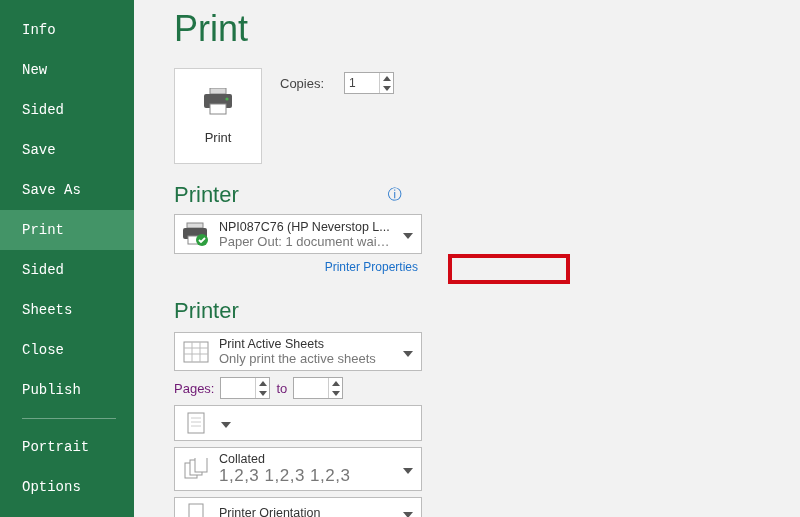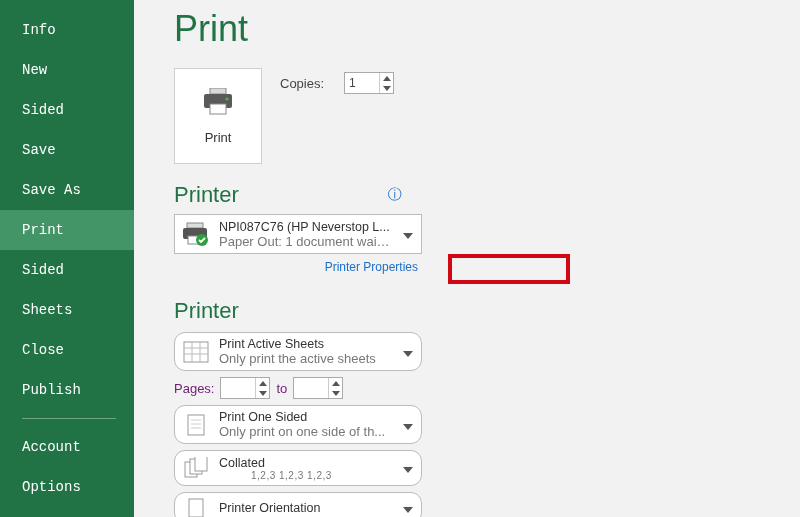--- a/index.html
+++ b/index.html
@@ -80,55 +80,55 @@
     background: #fff;
     border: 1px solid #bcbcbc;
     display: flex;
     align-items: center;
     padding: 4px 6px;
     gap: 8px;
     cursor: pointer;
     position: relative;
     min-height: 40px;
   }
-  .dropdown-box.small { min-height: 36px; border-radius: 11px; }
+  .dropdown-box.small { min-height: 36px; }
   .dropdown-box .texts { flex:1; display:flex; flex-direction:column; overflow:hidden; }
   .dropdown-box .line1 { font-size: 12.5px; color:#333; white-space:nowrap; overflow:hidden; text-overflow:ellipsis;}
   .dropdown-box .line2 { font-size: 13px; color:#777; white-space:nowrap; overflow:hidden; text-overflow:ellipsis;}
   .dropdown-caret { color:#555; padding:0 2px;}
   .link-text { color:#1a6fc9; font-size:12px; display:inline-block; padding:6px 4px;}
   .highlight-box {
     border: 4px solid #d10814;
     position: absolute;
     left: 314px; top: 254px;
     width: 122px; height: 30px;
     pointer-events: none;
   }
   .pages-row { display:flex; align-items:center; gap:6px; margin-top:6px; font-size:13px; color:#701a75;}
   .icon-slot { width: 30px; display:flex; justify-content:center;}
-  .collated-text { font-size: 10px; color:#777; letter-spacing:0.5px;margin-left:32px;}
+  .collated-text { font-size: 17px; color:#777; letter-spacing:0.5px;}
   .section-stack > * { margin-top: 6px; }
   .section-stack > *:first-child { margin-top: 0; }
 </style>
 </head>
 <body>
 
 <div class="sidebar">
   <div class="sidebar-item">Info</div>
   <div class="sidebar-item">New</div>
   <div class="sidebar-item">Sided</div>
   <div class="sidebar-item">Save</div>
   <div class="sidebar-item">Save As</div>
   <div class="sidebar-item active">Print</div>
   <div class="sidebar-item">Sided</div>
   <div class="sidebar-item">Sheets</div>
   <div class="sidebar-item">Close</div>
   <div class="sidebar-item">Publish</div>
   <hr class="sidebar-divider">
-  <div class="sidebar-item">Account</div>
+  <div class="sidebar-item">Portrait</div>
   <div class="sidebar-item">Options</div>
 </div>
 
 <div class="main">
 
   <div class="page-title">Print</div>
 
   <div class="print-row">
     <div class="print-button-card">
       <span>
@@ -252,24 +252,20 @@
 
     <div class="dropdown-box small">
       <span class="icon-slot">
         <svg width="20" height="24" viewBox="0 0 20 24">
             <rect x="2" y="2" width="16" height="20" fill="#fff" stroke="#999"></rect>
             <line x1="5" y1="7" x2="15" y2="7" stroke="#ccc"></line>
             <line x1="5" y1="11" x2="15" y2="11" stroke="#ccc"></line>
             <line x1="5" y1="15" x2="15" y2="15" stroke="#ccc"></line>
           </svg>
       </span>
-      <div class="texts">
-        <div class="line1">Print One Sided</div>
-        <div class="line2">Only print on one side of th...</div>
-      </div>
       <span class="dropdown-caret"><svg width="10" height="6">
             <polygon points="0,0 10,0 5,6" fill="#555"></polygon>
           </svg></span>
     </div>
 
     <div class="dropdown-box small">
       <span class="icon-slot">
         <svg width="24" height="22" viewBox="0 0 24 22">
           <rect x="1" y="5" width="12" height="15" fill="#fff" stroke="#999"></rect>
           <rect x="6" y="2" width="12" height="15" fill="#fff" stroke="#999"></rect>

